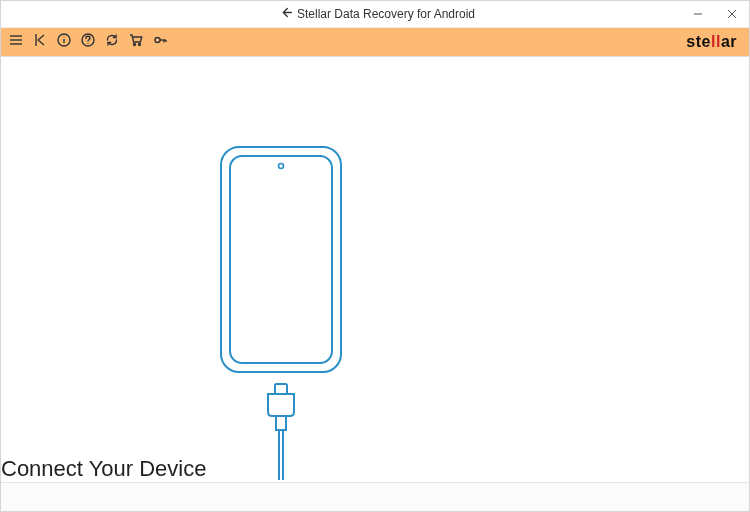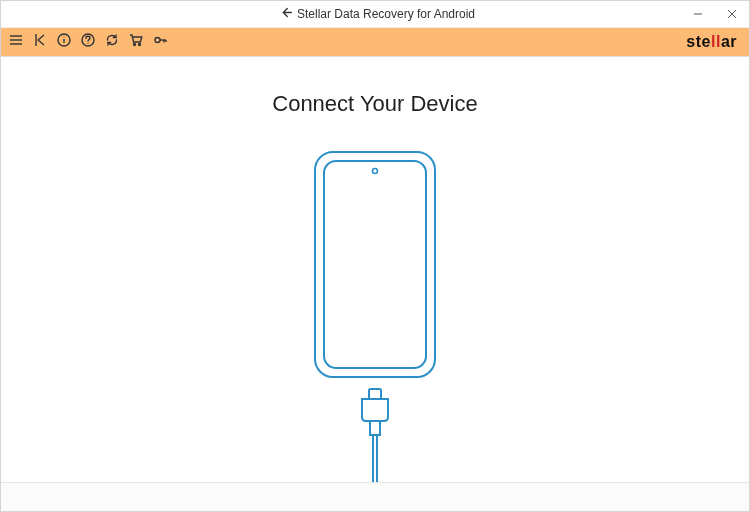--- a/index.html
+++ b/index.html
@@ -12,21 +12,21 @@
   .titlebar .win-controls div{width:34px;height:26px;display:flex;align-items:center;justify-content:center;color:#666}
   .titlebar .win-controls svg{width:10px;height:10px}
   
   .toolbar{height:28px;background:#fdba74;border-bottom:1px solid #ddd;display:flex;align-items:center;padding:0 6px;gap:6px}
   .toolbar .btn{width:18px;height:18px;display:flex;align-items:center;justify-content:center;color:#333}
   .toolbar .btn svg{width:16px;height:16px;stroke:#333;fill:none;stroke-width:1.4}
   .toolbar .spacer{flex:1}
   .brand{font-size:16px;font-weight:700;letter-spacing:0.5px;color:#111;padding-right:6px}
   .brand .ll{color:#d02626}
   
-  .main{flex:1;display:flex;flex-direction:column;align-items:center;overflow:hidden}
+  .main{flex:1;display:flex;align-items:flex-end;overflow:hidden}
   .heading{margin-top:34px;font-size:22px;font-weight:400;color:#222}
   .device{margin-top:30px}
   .device svg{display:block}
   
   .footer{height:28px;border-top:1px solid #e4e4e4;background:#fbfbfb}
 </style>
 </head>
 <body>
 
 <div class="window">

